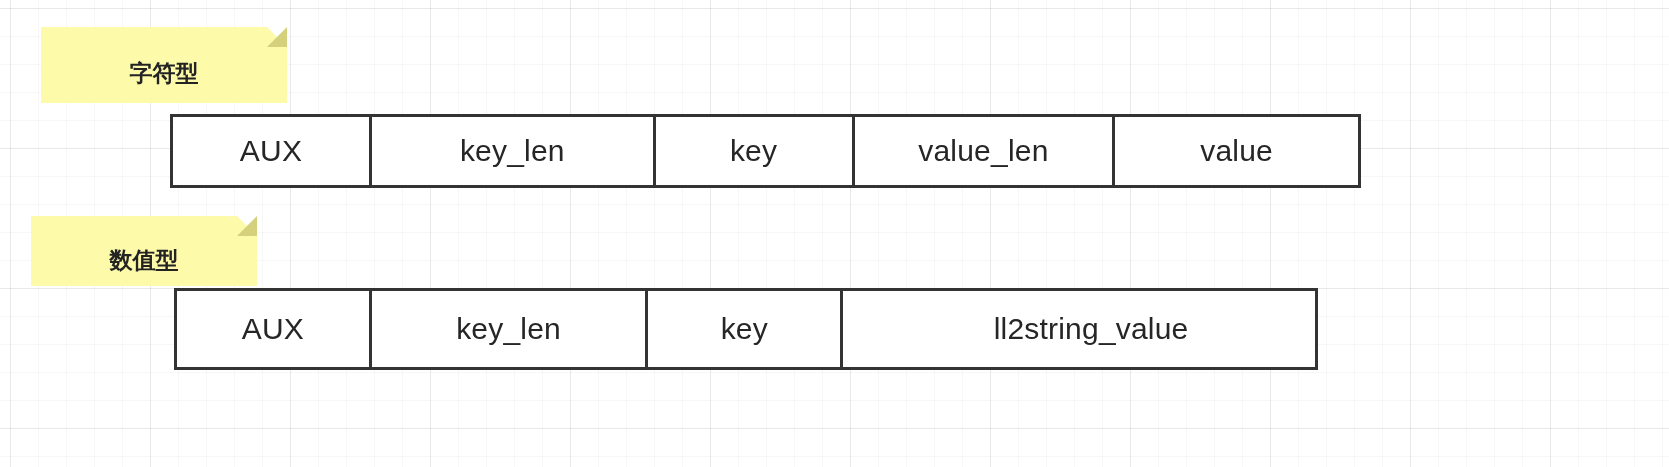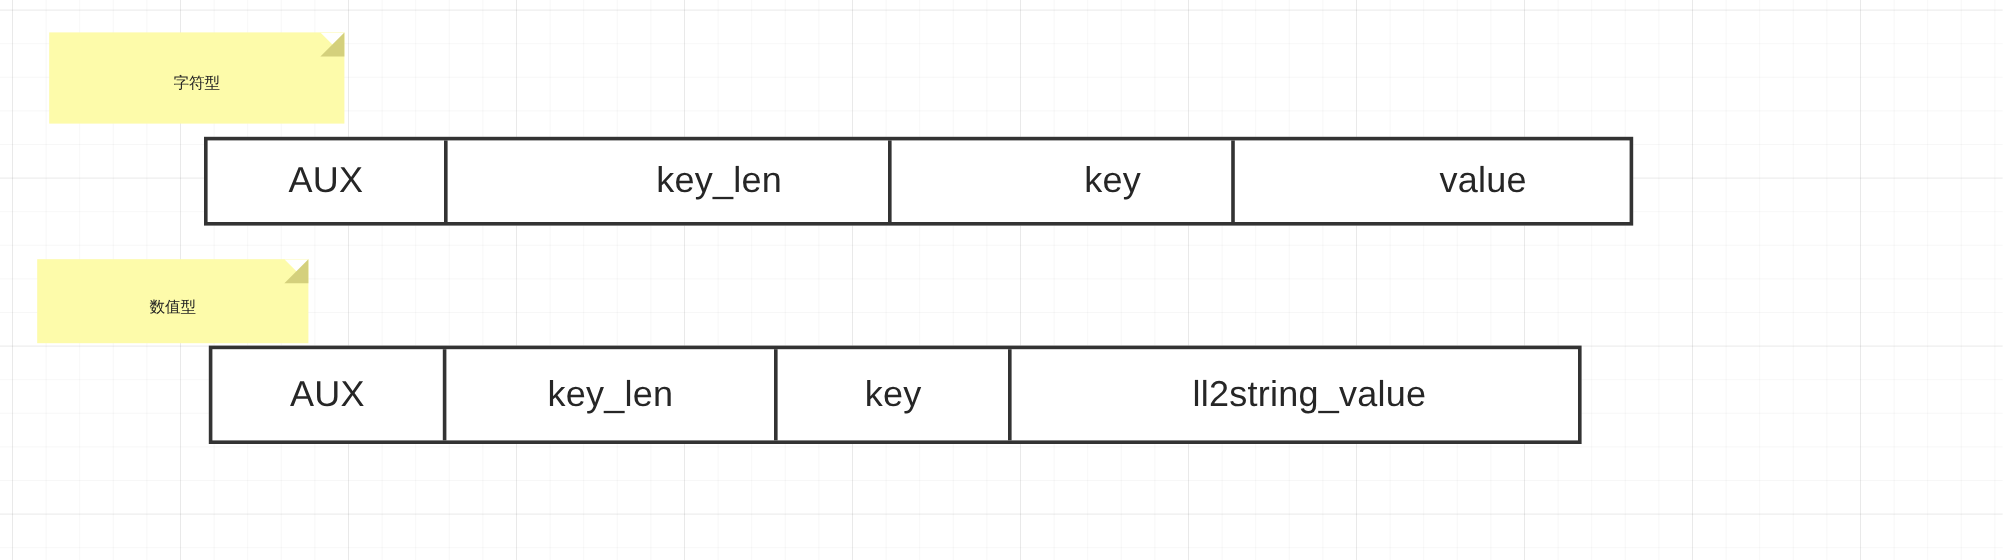--- a/index.html
+++ b/index.html
@@ -55,24 +55,25 @@
     width: 20px;
     height: 20px;
     background-color: #ffffff;
     clip-path: polygon(0 0, 100% 0, 100% 100%);
   }
   .sticky .sticky-label {
     position: absolute;
     left: 0;
     right: 0;
     text-align: center;
-    font-size: 13px;
+    font-size: 23px;
     color: #232323;
     line-height: 1;
     white-space: nowrap;
+    font-weight: bold;
   }
 
   
   .struct-row {
     position: absolute;
     display: flex;
     box-sizing: border-box;
     border: 3px solid #333333;
     background-color: #ffffff;
     justify-content: space-between;
@@ -101,20 +102,21 @@
   <div class="sticky" id="sticky-0" style="left:41px; top:27px; width:246px; height:76px;">
     <div class="fold-top"></div>
     <div class="fold"></div>
     <div class="sticky-label" style="top:35px;">字符型</div>
   </div>
 
   <div class="struct-row" id="struct-0" style="left:170px; top:114px; width:1191px; height:74px;">
     <div class="struct-cell" style="width:200px;">AUX</div>
     <div class="struct-cell" style="width:285px;">key_len</div>
     <div class="struct-cell" style="width:200px;">key</div>
+    <div class="struct-cell" style="width:262px;">value_len</div>
     <div class="struct-cell" style="width:244px;">value</div>
   </div>
 
   <div class="sticky" id="sticky-1" style="left:31px; top:216px; width:226px; height:70px;">
     <div class="fold-top"></div>
     <div class="fold"></div>
     <div class="sticky-label" style="top:33px;">数值型</div>
   </div>
 
   <div class="struct-row" id="struct-1" style="left:174px; top:288px; width:1144px; height:82px;">

